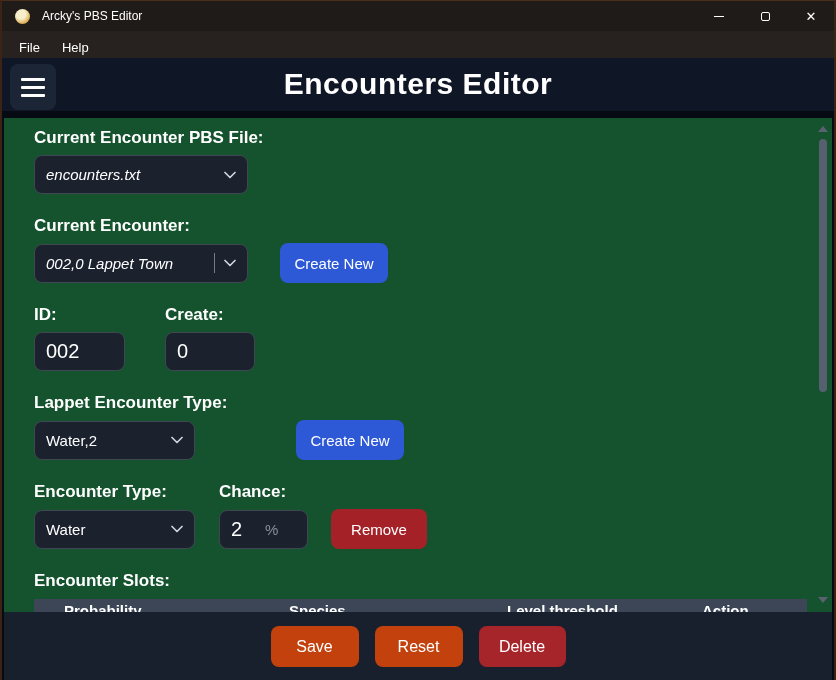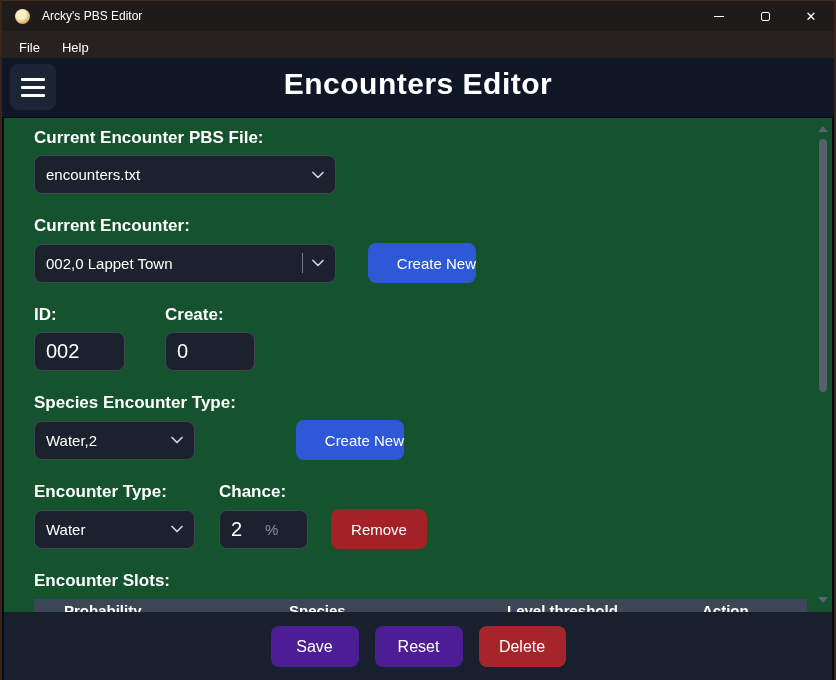--- a/index.html
+++ b/index.html
@@ -18,47 +18,47 @@
   .win-btn { width:46px; height:30px; display:flex; align-items:center; justify-content:center; cursor:default; }
   .glyph-min { width:10px; height:1px; background:#ffffff; display:block; }
   .glyph-max { width:9px; height:9px; border:1px solid #ffffff; border-radius:2px; display:block; }
   .glyph-close { color:#ffffff; font-size:13px; line-height:1; }
 
   
   .menubar { height:27px; background:#272120; display:flex; align-items:flex-end; padding-left:8px; gap:4px; }
   .menu-item { color:#ffffff; font-size:13px; padding:3px 9px; }
 
   
-  .appheader { height:59px; background:#0f1625; position:relative; }
+  .appheader { height:53px; background:#0f1625; position:relative; }
   .hamburger { position:absolute; left:8px; top:6px; width:46px; height:46px; background:#1b2536;
                border-radius:8px; display:flex; flex-direction:column; align-items:center;
                justify-content:center; gap:5px; }
   .hbar { width:24px; height:3px; background:#ffffff; border-radius:1px; }
   .page-title { position:absolute; left:0; right:0; top:9px; text-align:center; color:#ffffff;
                 font-size:30px; font-weight:700; letter-spacing:0.5px; }
 
   
   .content { position:absolute; top:117px; left:2px; right:2px; height:495px; background:#14532d;
              overflow:hidden; padding:10px 0 0 30px; }
   .field-label { color:#ffffff; font-size:17px; font-weight:700; margin-top:22px; }
   .field-label.first { margin-top:0; }
   .ctl-row { display:flex; align-items:center; margin-top:7px; }
   .box { background:#1b222e; border:1px solid #3f4654; border-radius:8px; height:39px;
          display:flex; align-items:center; color:#ffffff; font-size:15px; padding:0 11px; }
   .select { justify-content:space-between; cursor:default; }
-  .w-select-lg { width:302px; }
+  .w-select-lg { width:214px;font-style:italic; }
   .w-select-sm { width:161px;gap:43px; }
   .chev { flex:0 0 auto; margin-left:8px; }
   .combo-divider { width:1px; height:20px; background:#767c86; margin-left:auto; margin-right:9px; }
   .bare { background:transparent; border:none; outline:none; color:#ffffff; font-size:20px;
           font-family:"Liberation Sans", sans-serif; width:100%; }
   .suffix { color:#8a8f98; font-size:15px; margin-left:2px; }
   .btn { border:none; border-radius:8px; color:#ffffff; font-size:15px;
          font-family:"Liberation Sans", sans-serif; cursor:default; }
-  .btn-blue { background:#2d58d6; width:108px; height:40px;text-align:right; }
+  .btn-blue { background:#2d58d6; width:108px; height:40px; }
   .btn-red  { background:#a32127; width:96px; height:40px; }
   .two-col { display:flex; gap:40px; margin-top:22px; }
   .col-91 { width:91px; } .col-90 { width:90px; }
   .lblrow-et { display:flex; margin-top:22px; }
   .lblrow-et .l1 { width:185px; }
 
   .slots-table { margin-top:8px; width:773px; height:40px; background:#3c4656;
                  display:grid; grid-template-columns:225px 218px 195px 1fr; }
   .slots-th { padding:3px 0 0 30px; color:#ffffff; font-size:15px; font-weight:700; }
 
@@ -69,21 +69,21 @@
   .scroll-up { top:4px; border-bottom:6px solid #5a6270; }
   .scroll-down { bottom:6px; border-top:6px solid #5a6270; }
   .scroll-thumb { position:absolute; top:17px; left:2px; width:8px; height:253px;
                   background:#57606f; border-radius:4px; }
 
   
   .footerbar { position:absolute; left:2px; right:2px; bottom:0; height:68px; background:#18202e;
                display:flex; justify-content:center; gap:16px; padding-top:14px; }
   .f-btn { height:41px; border:none; border-radius:8px; color:#ffffff; font-size:16px;
            font-family:"Liberation Sans", sans-serif; cursor:default; }
-  .f-grey { background:#4c1d95; width:88px; }
+  .f-grey { background:#c2410c; width:88px; }
   .f-red { background:#a6252b; width:87px; }
 </style>
 </head>
 <body>
 
 <div class="window">
 
   <div class="titlebar">
     <span class="app-icon"></span>
     <span class="title-text">Arcky's PBS Editor</span>
@@ -146,21 +146,21 @@
         </div>
       </div>
       <div class="col-90">
         <div class="field-label first">Create:</div>
         <div class="box" style="margin-top:7px">
           <input class="bare" value="0" style="">
         </div>
       </div>
     </div>
 
-    <div class="field-label">Species Encounter Type:</div>
+    <div class="field-label">Lappet Encounter Type:</div>
     <div class="ctl-row">
       <div class="box select w-select-sm">
         <span>Water,2</span>
         <svg class="chev" width="12" height="8" viewBox="0 0 12 8">
             <path d="M1 1.5l5 5 5-5" fill="none" stroke="#cfd3da" stroke-width="1.7" stroke-linecap="round" stroke-linejoin="round"></path>
           </svg>
       </div>
       <button class="btn btn-blue" style="margin-left:101px">Create New</button>
     </div>
 

